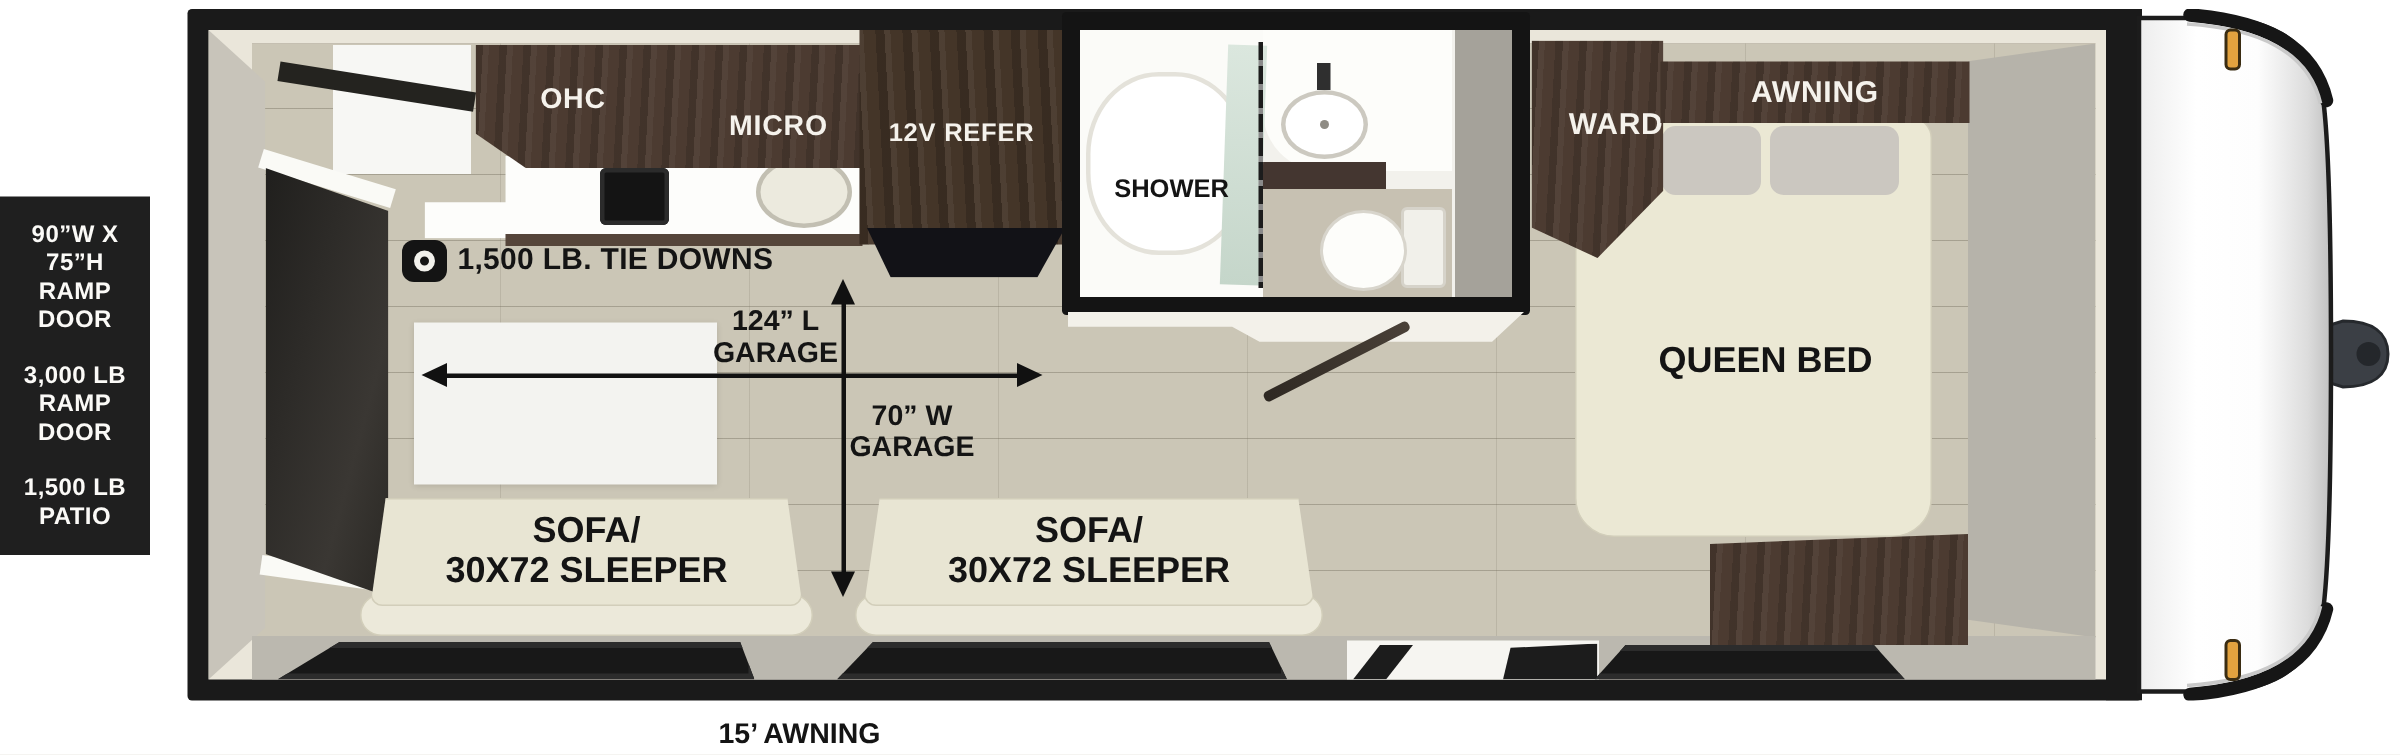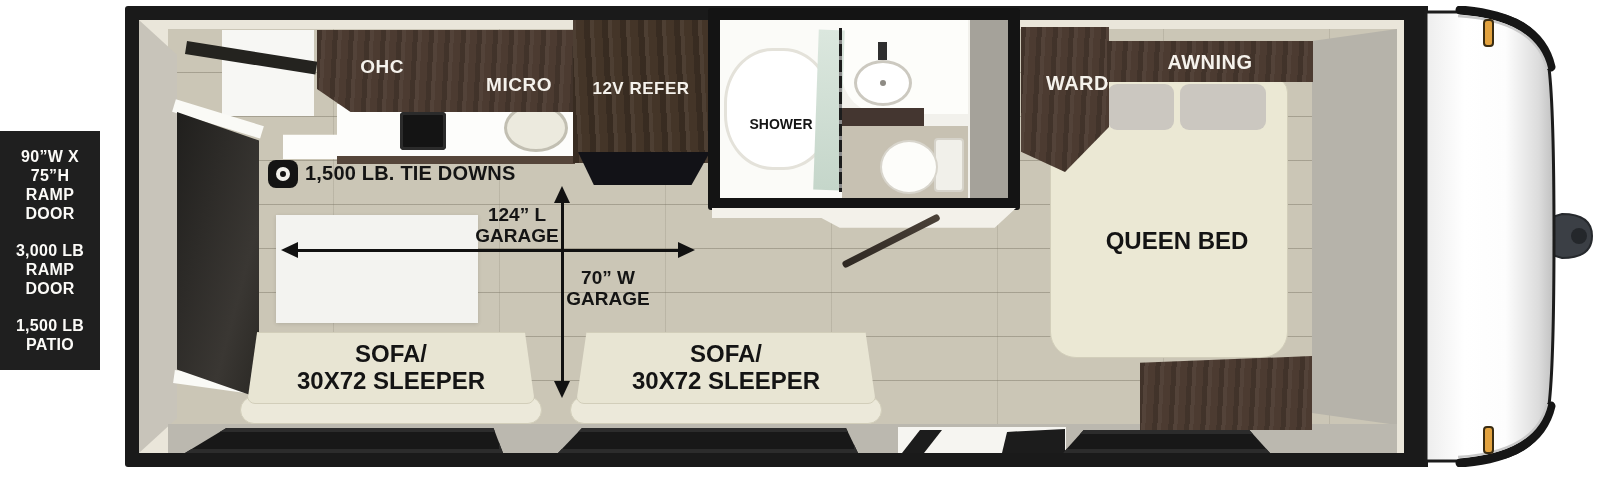--- a/index.html
+++ b/index.html
@@ -124,21 +124,21 @@
     <div style="left:122px;top:106px;width:126px;height:72px;background:#c7c1b2;"></div>
     <div style="left:250px;top:0;width:38px;height:178px;background:#a5a29a;"></div>
     <div style="left:96px;top:10px;width:26px;height:160px;background:linear-gradient(180deg,#dbe7de,#c5d6ca);transform:rotate(2deg);"></div>
     <div style="left:119px;top:8px;width:3px;height:164px;background:repeating-linear-gradient(180deg,#1c1c1c 0 12px,#8a8a8a 12px 16px);"></div>
     <div style="left:134px;top:40px;width:58px;height:46px;background:#ffffff;border:3px solid #ccc9c0;border-radius:50%;box-sizing:border-box;"></div>
     <div style="left:160px;top:60px;width:6px;height:6px;background:#8e8b84;border-radius:50%;"></div>
     <div style="left:158px;top:22px;width:9px;height:18px;background:#2f2f2f;"></div>
     <div style="left:214px;top:118px;width:30px;height:54px;background:#f1f0ea;border:2px solid #d6d3ca;border-radius:4px;box-sizing:border-box;"></div>
     <div style="left:160px;top:120px;width:58px;height:54px;background:#fdfdfa;border:2px solid #d8d5cc;border-radius:50%;box-sizing:border-box;"></div>
   </div>
-  <div class="lbl" style="left:724px;top:117px;width:114px;font-size:14px;">SHOWER</div>
+  <div class="lbl" style="left:724px;top:117px;width:114px;font-size:17px;">SHOWER</div>
   <div class="abs" style="left:843px;top:262px;width:108px;height:7px;background:linear-gradient(90deg,#2e2822,#4a4138);border-radius:3px;
               transform:rotate(-27deg);transform-origin:0 50%;"></div>
 
   <div class="abs" style="left:268px;top:160px;width:30px;height:28px;background:#141414;border-radius:8px;">
     <span style="position:absolute;left:8px;top:7px;width:14px;height:14px;border:4px solid #f2f1ec;border-radius:50%;box-sizing:border-box;"></span>
   </div>
   <div class="lbl" style="left:305px;top:162px;font-size:20px;text-align:left;letter-spacing:.2px;">1,500 LB. TIE DOWNS</div>
 
   <div class="abs" style="left:297px;top:249px;width:382px;height:3px;background:#111;"></div>
   <div class="tri" style="left:281px;top:242px;border-top:8px solid transparent;border-bottom:8px solid transparent;border-right:17px solid #111;"></div>
@@ -170,14 +170,15 @@
     <circle cx="183" cy="230" r="8" fill="#24272b"></circle>
     <path d="M30,6 L88,6 C128,10 148,28 153,62 C157,95 158,150 158,230 C158,311 157,366 153,399 C148,433 128,451 88,455 L30,455 Z" fill="url(#capGrad)" stroke="#1c1c1c" stroke-width="3"></path>
     <path d="M64,4 C112,8 146,23 155,61" fill="none" stroke="#161616" stroke-width="9" stroke-linecap="round"></path>
     <path d="M62,10 C110,13 143,28 151,63" fill="none" stroke="#c9c9c9" stroke-width="2.5"></path>
     <path d="M64,457 C112,453 146,438 155,400" fill="none" stroke="#161616" stroke-width="9" stroke-linecap="round"></path>
     <path d="M62,451 C110,448 143,433 151,398" fill="none" stroke="#c9c9c9" stroke-width="2.5"></path>
     <rect x="88" y="14" width="9" height="26" rx="3" fill="#e2a23f" stroke="#3a2c12" stroke-width="2"></rect>
     <rect x="88" y="421" width="9" height="26" rx="3" fill="#e2a23f" stroke="#3a2c12" stroke-width="2"></rect>
   </svg>
 
+  <div class="lbl" style="left:453px;top:480px;width:160px;font-size:19px;">15’ AWNING</div>
 
 </div>
 
 </body></html>

